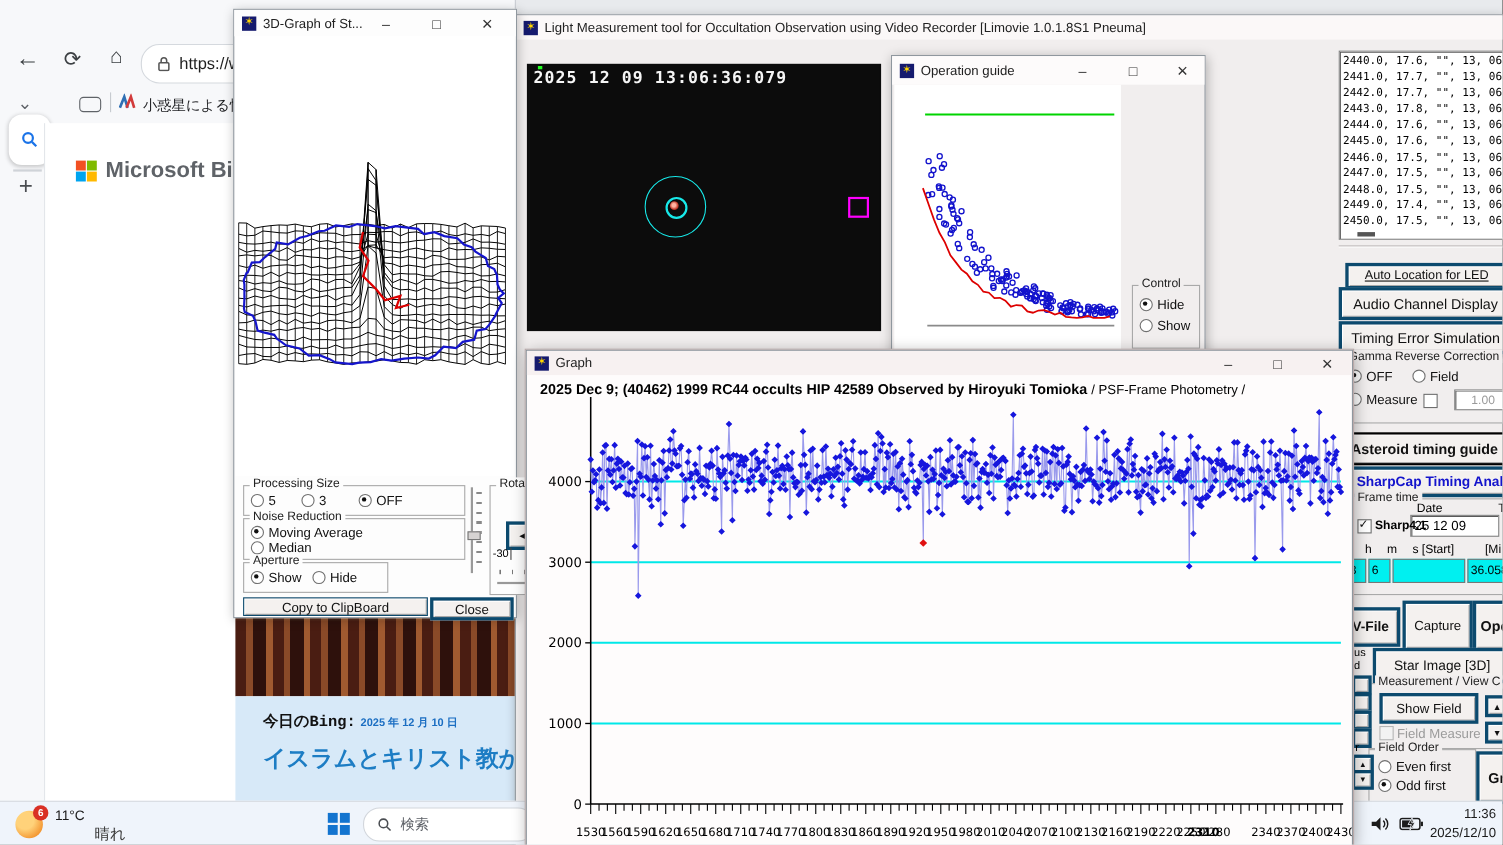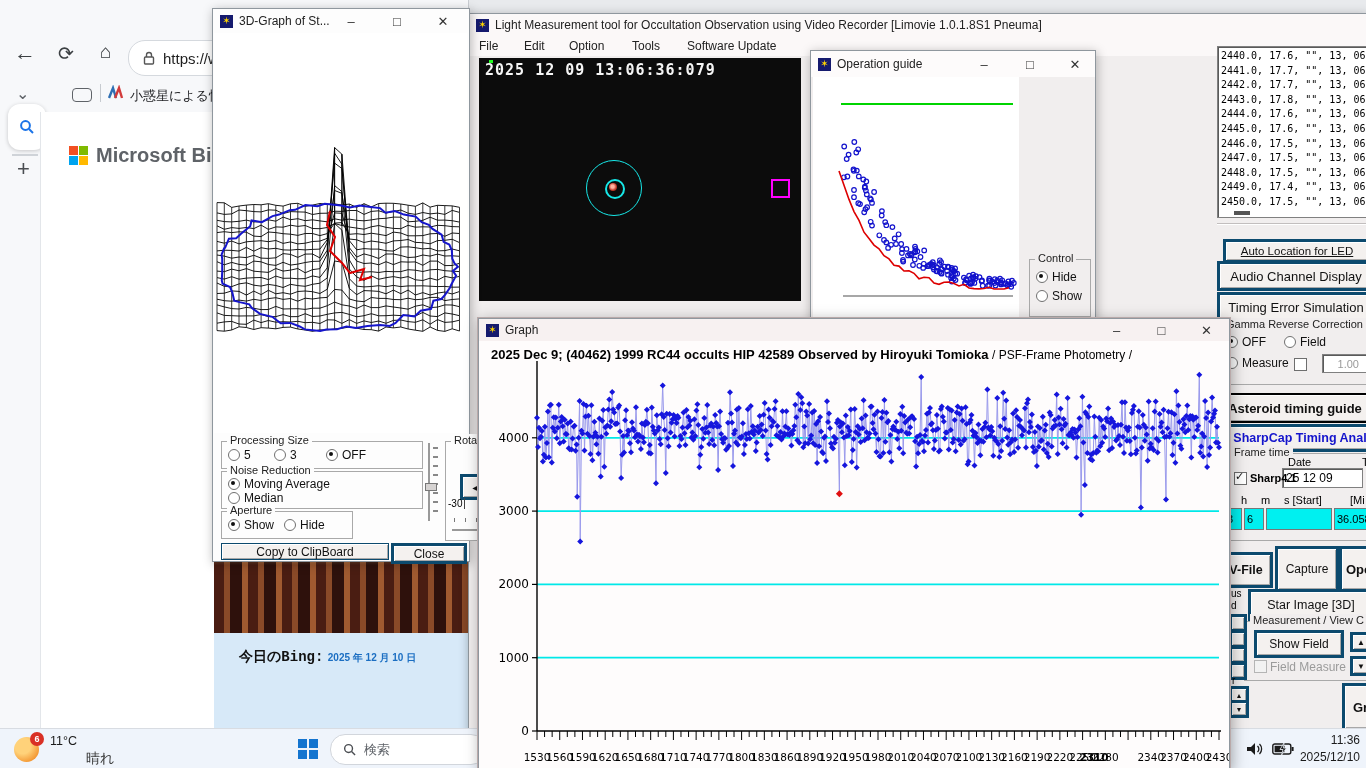--- a/index.html
+++ b/index.html
@@ -90,35 +90,29 @@
                   background:
                    linear-gradient(180deg, rgba(255,230,160,.55) 0 14%, rgba(0,0,0,0) 30%),
                    repeating-linear-gradient(90deg,#4a1d12 0 10px,#8a4a28 10px 16px,#2e110c 16px 28px,#a05a30 28px 34px);">
       </div>
 
       <div class="abs" style="left:173px;top:521px;width:255px;height:95px;background:#d7e9f8;overflow:hidden;">
         <div class="abs" style="left:25px;top:14px;white-space:nowrap;">
           <span style="font-size:14px;font-weight:bold;color:#111;font-family:Liberation Mono, monospace;">今日のBing:</span>
           <span style="font-size:10px;font-weight:bold;color:#1b6ec2;">2025 年 12 月 10 日</span>
         </div>
+        <div class="abs" style="left:25px;top:42px;font-size:21px;font-weight:bold;color:#1d7dc4;white-space:nowrap;">イスラムとキリスト教か</div>
       </div>
     </div>
   </div>
 
   <div class="win" style="left:468px;top:13px;width:898px;height:755px;background:#f1eeee;">
     <div class="tbar" style="height:22px;background:#fbf8f8;">
       <span class="appico"></span>
       <span style="white-space:nowrap;overflow:hidden;">Light Measurement tool for Occultation Observation using Video Recorder [Limovie 1.0.1.8S1 Pneuma]</span>
-    </div>
-    <div class="abs" style="left:0;top:22px;width:100%;height:20px;background:#fbf8f8;font-size:12px;color:#222;">
-      <span class="abs" style="left:10px;top:3px;">File</span>
-      <span class="abs" style="left:55px;top:3px;">Edit</span>
-      <span class="abs" style="left:100px;top:3px;">Option</span>
-      <span class="abs" style="left:163px;top:3px;">Tools</span>
-      <span class="abs" style="left:218px;top:3px;">Software Update</span>
     </div>
 
     <div class="abs" style="left:10px;top:44px;width:322px;height:243px;background:#0c0c0c;overflow:hidden;">
       <div class="abs" style="left:10px;top:2px;width:4px;height:3px;background:#2f2;"></div>
       <div class="abs mono" style="left:6px;top:3px;font-size:15px;font-weight:bold;color:#f5f5f5;letter-spacing:1px;">2025 12 09 13:06:36:079</div>
       <div class="abs" style="left:107px;top:102px;width:54px;height:54px;border:1.6px solid #17e8e8;border-radius:50%;"></div>
       <div class="abs" style="left:126px;top:121px;width:16px;height:16px;border:2px solid #17e8e8;border-radius:50%;"></div>
       <div class="abs" style="left:130px;top:125px;width:8px;height:8px;border-radius:50%;
                   background:radial-gradient(circle at 45% 45%, #ffb3a0 0 25%, #c23a2a 60%, #5e140c 100%);"></div>
       <div class="abs" style="left:292px;top:121px;width:15px;height:15px;border:2px solid #ff00ff;"></div>
@@ -224,20 +218,31 @@
       <span class="gleg">Measurement / View C</span>
       <div class="btn3d" style="left:9px;top:8px;width:84px;height:22px;font-size:12px;">
         <span>Show Field</span>
       </div>
       <span class="chk dis" style="position:absolute;left:9px;top:38px;"></span>
       <span class="abs" style="left:25px;top:38px;font-size:12px;color:#9b9b9b;">Field Measure</span>
       <div class="btn3d" style="left:105px;top:10px;width:16px;height:14px;font-size:8px;">▲</div>
       <div class="btn3d" style="left:105px;top:34px;width:16px;height:14px;font-size:8px;">▼</div>
     </div>
 
+    <div class="gbox" style="left:775px;top:667px;width:96px;height:48px;background:#f1eeee;">
+      <span class="gleg">Field Order</span>
+      <div class="row" style="left:8px;top:8px;">
+        <span class="radio"></span>
+        <span class="rlab">Even first</span>
+      </div>
+      <div class="row" style="left:8px;top:25px;">
+        <span class="radio sel"></span>
+        <span class="rlab">Odd first</span>
+      </div>
+    </div>
     <div class="btn3d" style="left:873px;top:669px;width:50px;height:42px;font-weight:bold;font-size:13px;justify-content:flex-start;padding-left:8px;">
       <span>Grap</span>
     </div>
 
     <span class="abs" style="left:762px;top:574px;font-size:10px;">us</span>
     <span class="abs" style="left:762px;top:586px;font-size:10px;">d</span>
     <div class="btn3d" style="left:760px;top:600px;width:12px;height:12px;"></div>
     <div class="btn3d" style="left:760px;top:616px;width:12px;height:12px;"></div>
     <div class="btn3d" style="left:760px;top:632px;width:12px;height:12px;"></div>
     <div class="btn3d" style="left:760px;top:648px;width:12px;height:12px;"></div>

